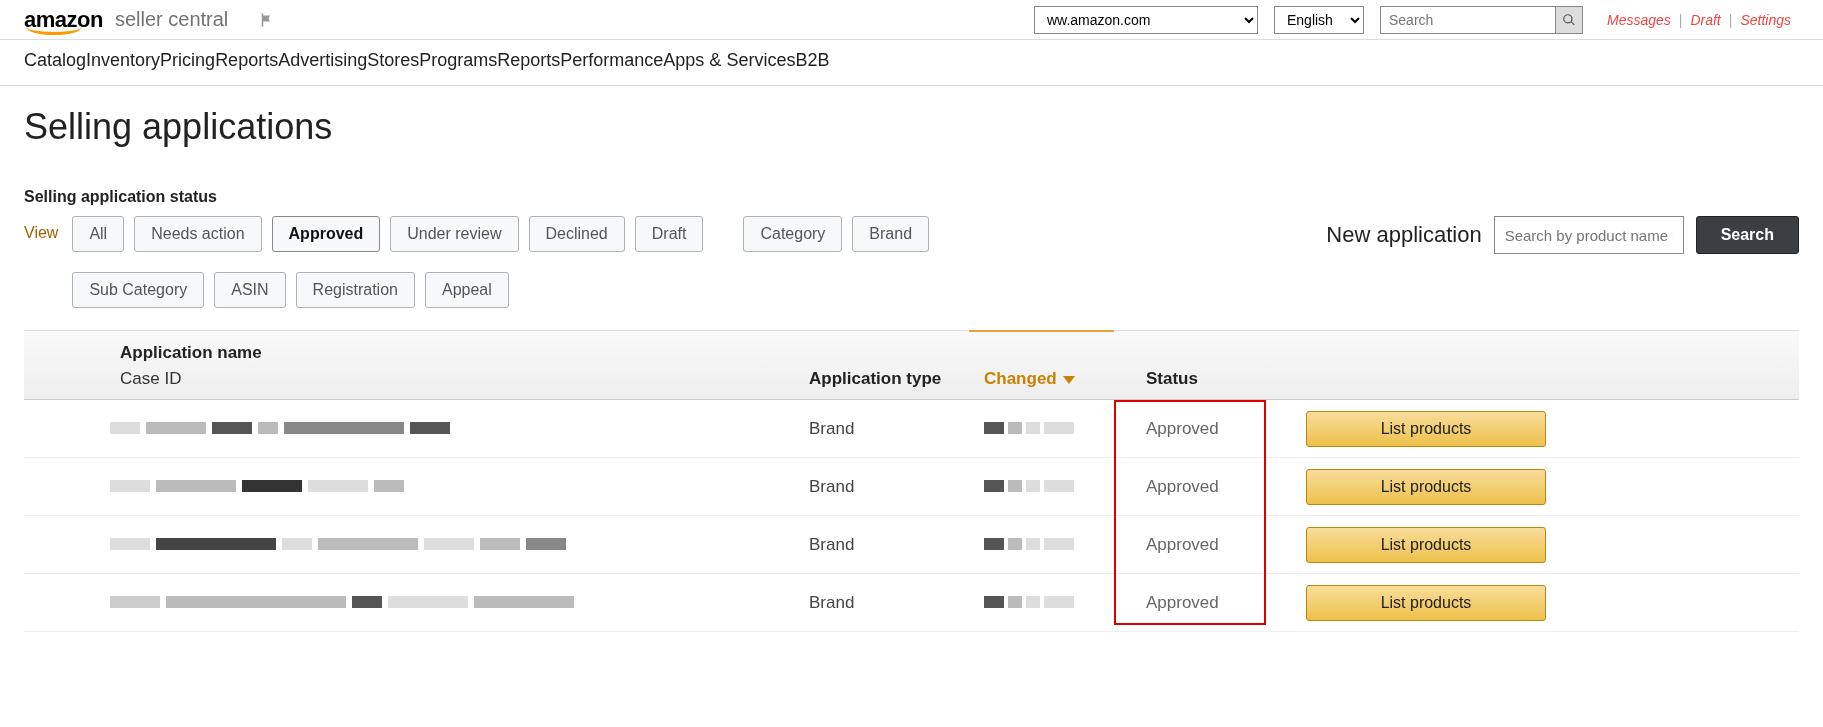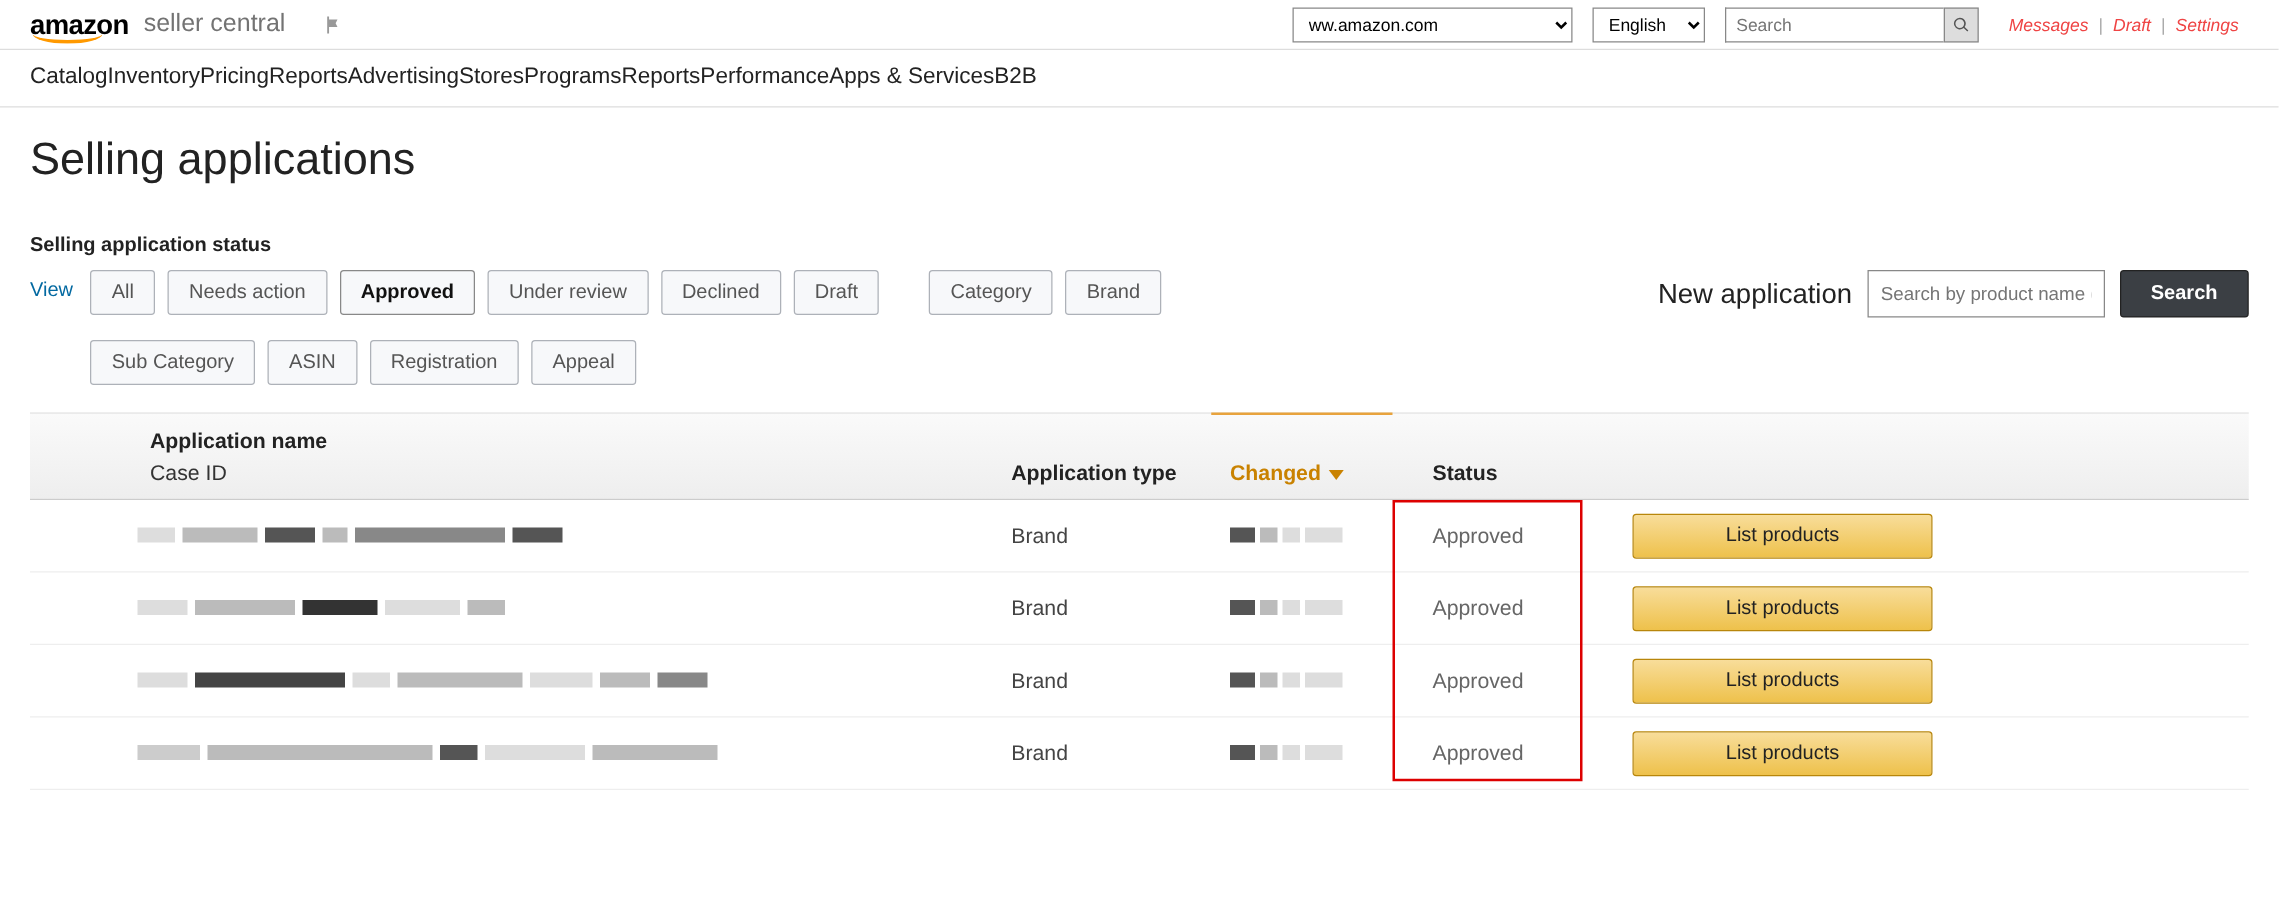--- a/index.html
+++ b/index.html
@@ -27,21 +27,21 @@
   .nav { display: flex; padding: 10px 24px 14px 24px; border-bottom: 1px solid #ddd; }
   .nav a { font-size: 18px; color: #222; text-decoration: none; cursor: pointer; }
 
   
   .page { padding: 20px 24px 0 24px; }
   h1 { font-size: 36px; font-weight: 400; color: #222; margin-bottom: 40px; }
   h2 { font-size: 16px; font-weight: 700; color: #222; margin-bottom: 10px; }
 
   
   .filter-area { display: flex; align-items: flex-start; gap: 14px; flex-wrap: wrap; }
-  .view-label { font-size: 16px; color: #0369a1; padding-top: 8px; }
+  .view-label { font-size: 16px; color: #a16207; padding-top: 8px; }
   .filter-btns { display: flex; flex-wrap: wrap; gap: 10px; align-items: center; max-width: 900px; }
   .filter-btn { border: 1px solid #adb1b8; background: #f7f8fa; padding: 8px 16px; font-size: 16px; border-radius: 3px; cursor: pointer; color: #555; }
   .filter-btn.active { font-weight: 700; color: #111; border-color: #888; }
   .filter-gap { width: 20px; display: inline-block; }
   .newapp-wrap { margin-left: auto; display: flex; align-items: center; gap: 12px; }
   .newapp-label { font-size: 22px; color: #222; }
   .newapp-input { width: 190px; height: 38px; border: 1px solid #888; padding: 0 10px; font-size: 15px; }
   .newapp-btn { height: 38px; padding: 0 24px; background: #3b3f44; color: #fff; font-size: 16px; font-weight: 700; border: 1px solid #222; border-radius: 3px; cursor: pointer; }
 
   

